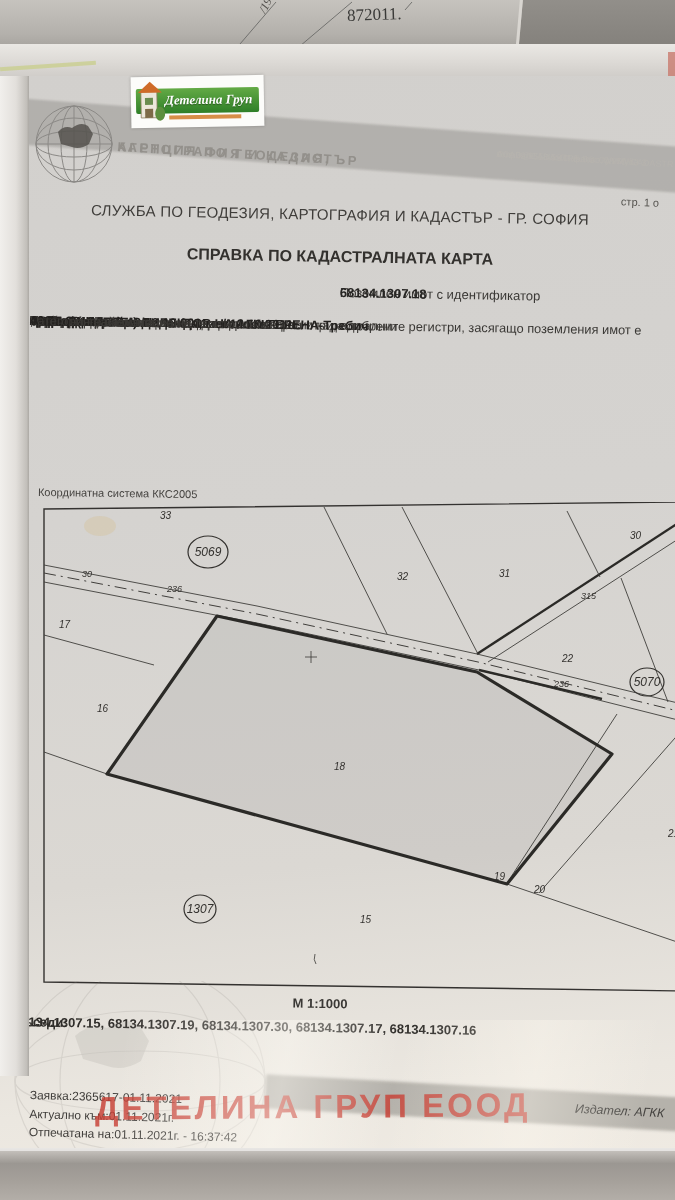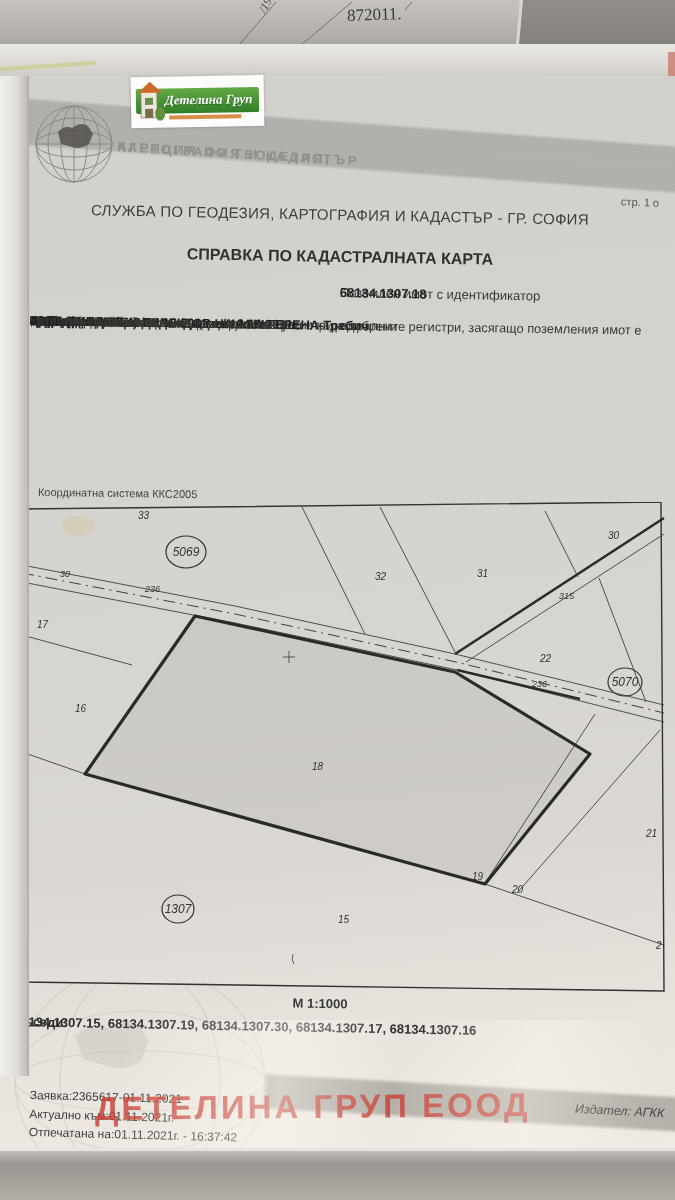--- a/index.html
+++ b/index.html
@@ -67,21 +67,21 @@
 
   
   .details{left:30px;top:236px;width:660px;transform:rotate(0.9deg);
      transform-origin:0 0;font-size:12.8px;line-height:17.3px;color:#3a3835;}
   .dline{position:static;white-space:nowrap;}
   .details .b{font-weight:bold;color:#242220;}
 
   .coord-sys{left:38px;top:411px;font-size:11px;color:#454340;transform:rotate(0.8deg);}
 
   
-  .map-wrap{left:20px;top:426px;width:517px;height:492px;}
+  .map-wrap{left:42px;top:426px;width:517px;height:492px;}
   .map-wrap svg{left:0;top:0;width:645px;height:492px;}
   .mline{stroke:#403e3b;stroke-width:0.9;fill:none;}
   .mframe{stroke:#343230;stroke-width:1.4;fill:none;}
   .mthick{stroke:#2b2a27;stroke-width:2.4;fill:none;}
   .mdash{stroke:#403e3b;stroke-width:1;fill:none;stroke-dasharray:12 5 2 5;}
   .p18{fill:rgba(60,58,54,0.07);stroke:#2b2a27;stroke-width:3.2;stroke-linejoin:round;}
   .mlbl{font-family:"Liberation Sans",sans-serif;font-style:italic;font-size:10px;fill:#33312e;}
   .mlbl.small{font-size:9px;}
   .mlbl.ctext{font-size:12px;}
   .mcirc{stroke:#33312e;stroke-width:1.2;fill:none;}

